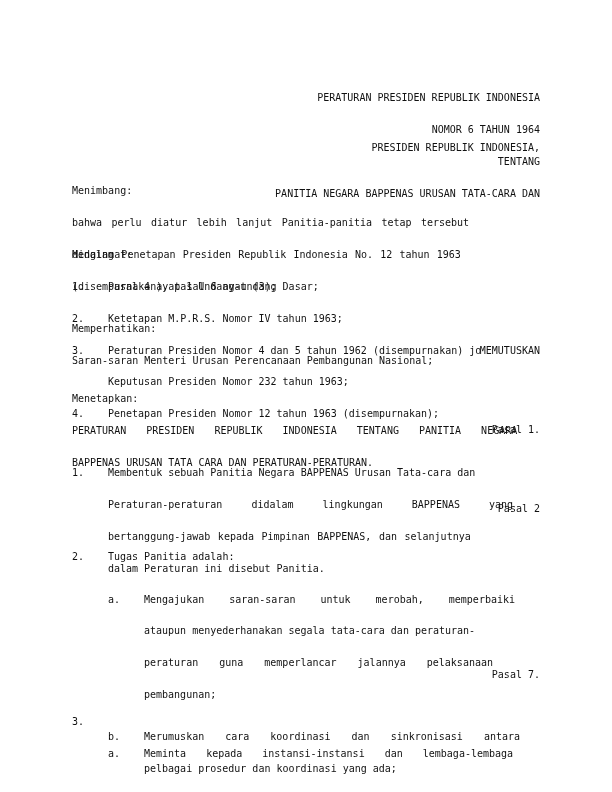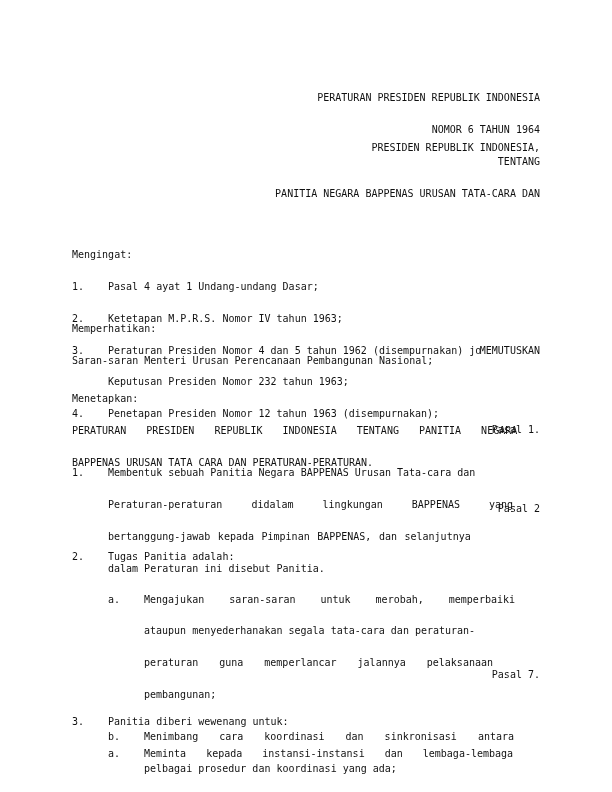--- a/index.html
+++ b/index.html
@@ -19,20 +19,26 @@
 <div class="page">
 
   <div class="blk center" style="top:72px">
     <span class="line">PERATURAN PRESIDEN REPUBLIK INDONESIA</span>
     <span class="line">NOMOR 6 TAHUN 1964</span>
     <span class="line">TENTANG</span>
     <span class="line">PANITIA NEGARA BAPPENAS URUSAN TATA-CARA DAN</span>
   </div>
   <div class="blk center" style="top:143px">PRESIDEN REPUBLIK INDONESIA,</div>
 
+  <div class="blk" style="top:165px">
+    <span class="line">Menimbang:</span>
+    <span class="line" style="word-spacing:3.4px">bahwa perlu diatur lebih lanjut Panitia-panitia tetap tersebut</span>
+    <span class="line" style="word-spacing:1.2px">didalam Penetapan Presiden Republik Indonesia No. 12 tahun 1963</span>
+    <span class="line">(disempurnakan), pasal 6 ayat (3);</span>
+  </div>
 
   <div class="blk" style="top:229px">
     <span class="line">Mengingat:</span>
     <span class="line" style="position:relative"><span class="num">1.</span><span class="ind1">Pasal 4 ayat 1 Undang-undang Dasar;</span></span>
     <span class="line" style="position:relative"><span class="num">2.</span><span class="ind1">Ketetapan M.P.R.S. Nomor IV tahun 1963;</span></span>
     <span class="line" style="position:relative"><span class="num">3.</span><span class="ind1">Peraturan Presiden Nomor 4 dan 5 tahun 1962 (disempurnakan) jo</span></span>
     <span class="line ind1">Keputusan Presiden Nomor 232 tahun 1963;</span>
     <span class="line" style="position:relative"><span class="num">4.</span><span class="ind1">Penetapan Presiden Nomor 12 tahun 1963 (disempurnakan);</span></span>
   </div>
 
@@ -59,29 +65,29 @@
 
   <div class="blk center" style="top:504px">Pasal 2</div>
   <div class="blk" style="top:531px">
     <span class="line" style="position:relative"><span class="num">2.</span><span class="ind1">Tugas Panitia adalah:</span></span>
 
     <span class="line" style="position:relative"><span class="lab" style="left:36px">a.</span><span class="ind2" style="word-spacing:19px">Mengajukan saran-saran untuk merobah, memperbaiki</span></span>
     <span class="line ind2">ataupun menyederhanakan segala tata-cara dan peraturan-</span>
     <span class="line ind2" style="word-spacing:15px">peraturan guna memperlancar jalannya pelaksanaan</span>
     <span class="line ind2">pembangunan;</span>
 
-    <span class="line" style="position:relative"><span class="lab" style="left:36px">b.</span><span class="ind2" style="word-spacing:15px">Menimbang cara koordinasi dan sinkronisasi antara</span></span>
+    <span class="line" style="position:relative"><span class="lab" style="left:36px">b.</span><span class="ind2" style="word-spacing:15px">Merumuskan cara koordinasi dan sinkronisasi antara</span></span>
     <span class="line ind2">pelbagai prosedur dan koordinasi yang ada;</span>
 
     
     
 
     
     
   </div>
 
   <div class="blk center" style="top:670px">Pasal 7.</div>
   <div class="blk" style="top:696px">
-    <span class="line" style="position:relative"><span class="num">3.</span><span class="ind1">Panitia diberi wewenang untuk:</span></span>
+    <span class="line" style="position:relative"><span class="num">3.</span></span>
     <span class="line" style="position:relative"><span class="lab" style="left:36px">a.</span><span class="ind2" style="word-spacing:14px">Meminta kepada instansi-instansi dan lembaga-lembaga</span></span>
   </div>
 
 </div>
 
 </body></html>

